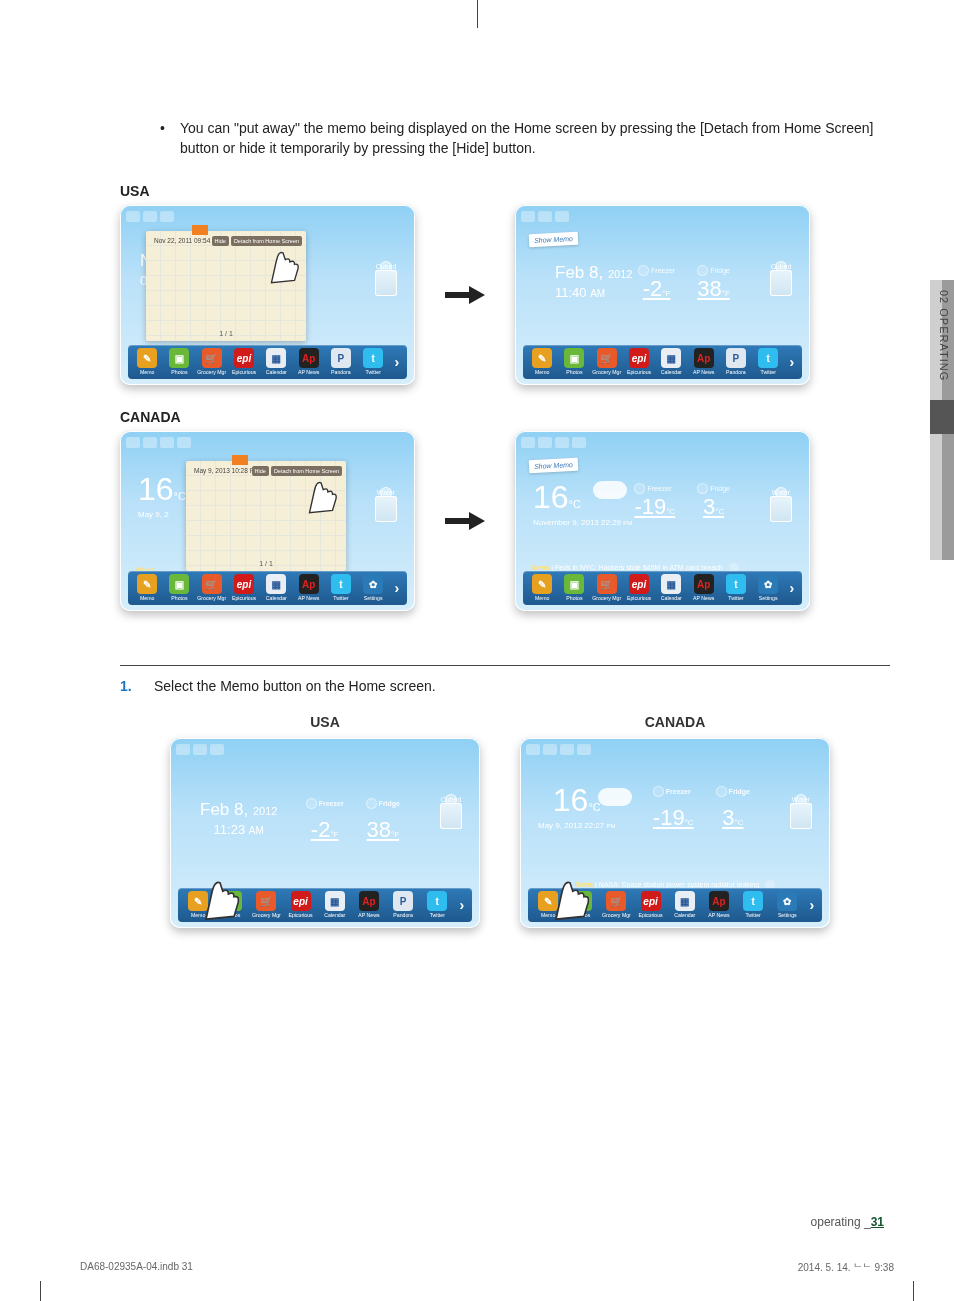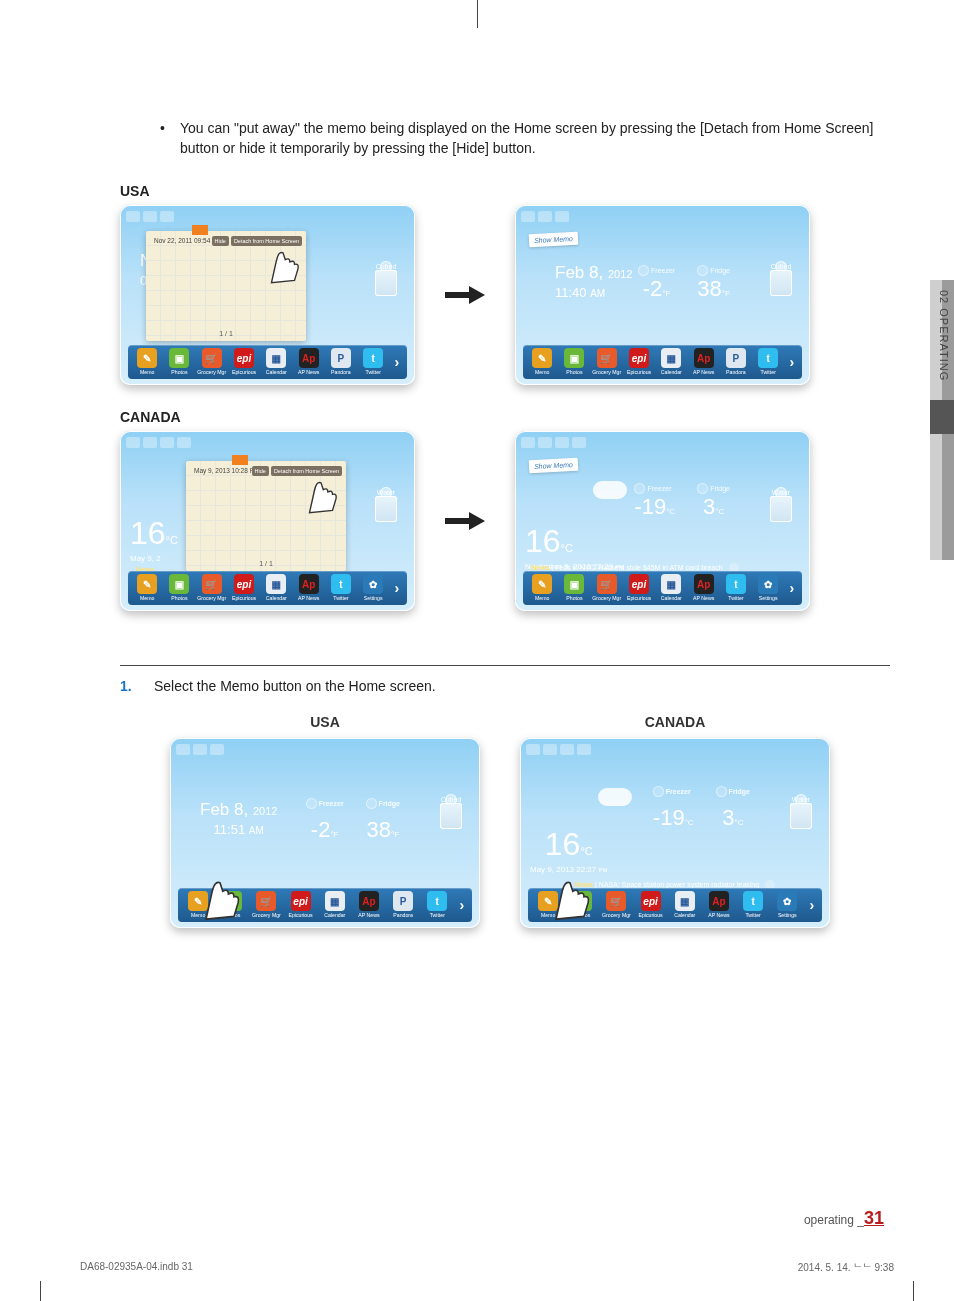--- a/index.html
+++ b/index.html
@@ -48,27 +48,27 @@
   .hand svg{ width:100%; height:100%;}
   .weather-block{ position:absolute; left:20px; top:46px; color:#fff; font-weight:300;}
   .weather-block .dt{ font-size:17px;}
   .weather-block .dt .yr{ font-size:11px;text-align:center;}
   .weather-block .tm{ font-size:13px; margin-top:2px;}
   .weather-block .tm .ampm{ font-size:10px;}
   .temp-pair{ position:absolute; top:60px; right:80px; display:flex; gap:22px; color:#fff;}
   .temp-pair .t{ text-align:center;}
   .temp-pair .t .lbl{ font-size:7px; opacity:.9; display:flex; align-items:center; gap:2px;}
   .temp-pair .t .lbl::before{content:""; width:9px;height:9px;border-radius:50%;background:#fff3;display:inline-block;border:1px solid #fff8;}
-  .temp-pair .t .val{ font-size:22px; font-weight:400;}
+  .temp-pair .t .val{ font-size:22px; font-weight:400;text-decoration:underline;}
   .temp-pair .t .val .un{ font-size:8px;}
   .disp-icon{ position:absolute; top:56px; right:18px; text-align:center; color:#fff;}
   .disp-icon .circ{ width:12px; height:12px; border-radius:50%; background:#fff6; margin:0 auto 2px; border:1px solid #fffc;}
   .disp-icon .cup{ width:22px; height:26px; background:linear-gradient(#e8f4fb,#cfe5f2); border-radius:3px; margin:0 auto; box-shadow:inset 0 0 0 1px #fff;}
   .disp-icon .dl{ font-size:7px; margin-top:-12px;}
-  .big-temp{ position:absolute; left:10px; top:40px; color:#fff;margin-top:44px;}
+  .big-temp{ position:absolute; left:18px; top:40px; color:#fff;}
   .big-temp .v{ font-size:32px; font-weight:300;}
   .big-temp .v .u{ font-size:11px;}
   .big-temp .d{ font-size:8px; margin-top:2px;}
   .news-bar{ position:absolute; left:16px; right:16px; bottom:38px; font-size:7px; color:#fff;}
   .news-bar .tag{ color:#ffe173; font-weight:bold;}
   .news-bar .arw{ display:inline-block; width:10px; height:10px; border-radius:50%; background:#fff4; margin-left:6px; vertical-align:middle;}
   .dock{ position:absolute; left:8px; right:8px; bottom:6px; height:34px;
     background:linear-gradient(#2f7ab8,#1e598e); border-radius:4px;
     display:flex; align-items:center; padding:0 4px; gap:2px;
     box-shadow: inset 0 1px 0 #fff4;
@@ -91,21 +91,21 @@
   .sub-pair{ display:flex; gap:40px; margin-top:20px; margin-left:50px;}
   .sub-col{ text-align:center;}
   .sub-col .lbl{ font-weight:bold; font-size:14px; margin-bottom:8px;}
   .hand2{ position:absolute; left:22px; bottom:6px; width:56px; height:56px; z-index:3;}
   .side-tab{ position:absolute; right:0; top:280px; width:24px; height:280px; display:flex;}
   .side-tab .dark{ width:12px; background:#9b9b9b;}
   .side-tab .lite{ width:12px; background:#cfcfcf;}
   .side-tab .txt{ position:absolute; right:4px; top:10px; writing-mode:vertical-rl; font-size:11px; letter-spacing:1px; color:#444;}
   .side-tab .blk{ position:absolute; right:0; top:120px; width:24px; height:34px; background:#555;}
   .footer{ position:absolute; left:120px; right:70px; bottom:72px; text-align:right; font-size:12px; color:#555;}
-  .footer b{ color:#b91c1c; font-size:18px;text-decoration:underline;}
+  .footer b{ color:#14532d; font-size:12px;text-decoration:underline;}
   .indb{ position:absolute; left:80px; right:60px; bottom:28px; display:flex; justify-content:space-between; font-size:10px; color:#666;}
   .crop-b{ position:absolute; bottom:0; height:20px; width:1px; background:#444;}
 </style>
 </head>
 <body>
 
 <div class="crop-mark-top"></div>
 
 <div class="side-tab">
   <div class="lite"></div>
@@ -413,21 +413,21 @@
     <div class="sub-col">
       <div class="lbl">USA</div>
       <div class="screen small">
         <div class="statusbar">
             <span></span>
             <span></span>
             <span></span>
           </div>
         <div class="weather-block" style="left:30px; top:62px;">
           <div class="dt"><span>Feb 8,</span> <span class="yr">2012</span></div>
-          <div class="tm"><span>11:51</span> <span class="ampm">AM</span></div>
+          <div class="tm"><span>11:23</span> <span class="ampm">AM</span></div>
         </div>
         <div class="temp-pair">
           <div class="t">
               <div class="lbl">Freezer</div>
               <div class="val"><span>-2</span><span class="un">°F</span></div>
             </div>
           <div class="t">
               <div class="lbl">Fridge</div>
               <div class="val"><span>38</span><span class="un">°F</span></div>
             </div>

